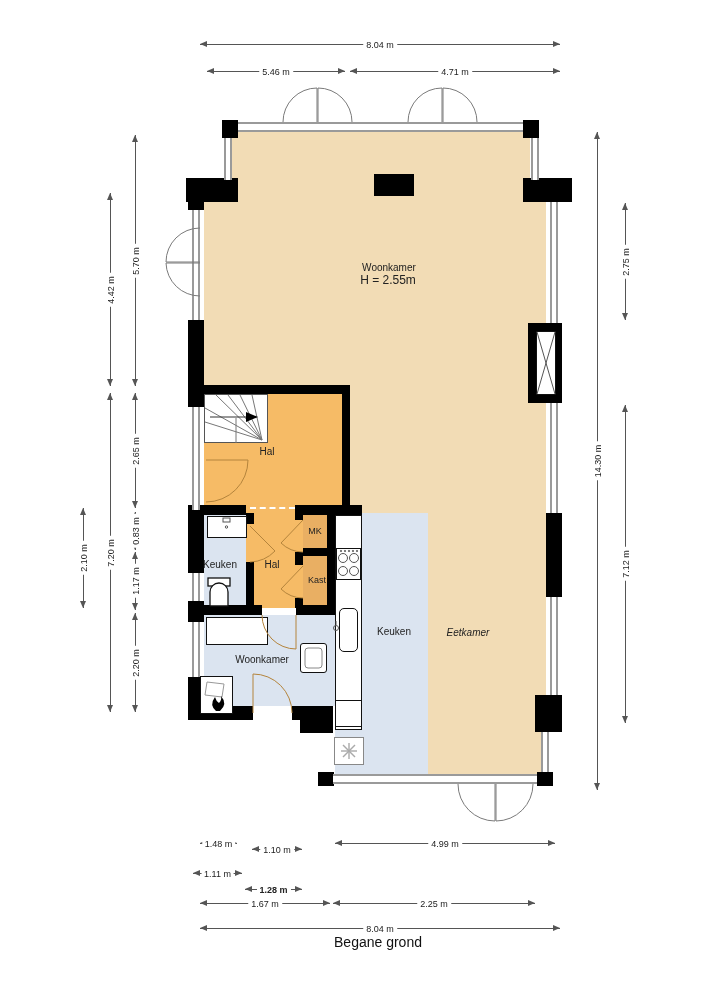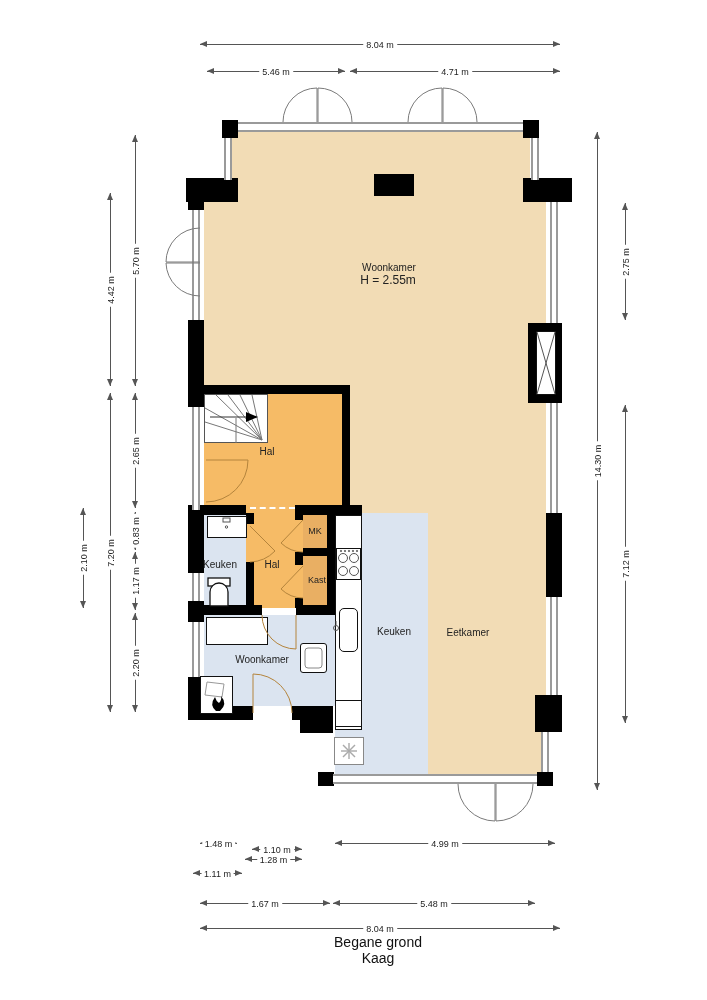--- a/index.html
+++ b/index.html
@@ -229,21 +229,21 @@
   <div class="rlabel" style="left:388px;top:274px;">
     <div>Woonkamer</div>
     <div class="sub">H = 2.55m</div>
   </div>
   <div class="rlabel" style="left:267px;top:452px;">Hal</div>
   <div class="rlabel" style="left:220px;top:565px;">Keuken</div>
   <div class="rlabel" style="left:272px;top:565px;">Hal</div>
   <div class="rlabel small" style="left:315px;top:531px;">MK</div>
   <div class="rlabel small" style="left:317px;top:580px;">Kast</div>
   <div class="rlabel" style="left:394px;top:632px;">Keuken</div>
-  <div class="rlabel" style="left:468px;top:633px;">Eetkamer</div>
+  <div class="rlabel" style="left:468px;top:633px;font-style:italic;">Eetkamer</div>
   <div class="rlabel" style="left:262px;top:660px;">Woonkamer</div>
 
   <div class="dim h" style="left:200px;top:39px;width:360px;">
       <span class="ln"></span>
       <span class="lab">8.04 m</span>
     </div>
   <div class="dim h" style="left:207px;top:66px;width:138px;">
       <span class="ln"></span>
       <span class="lab">5.46 m</span>
     </div>
@@ -295,21 +295,21 @@
     </div>
   <div class="dim v" style="left:620px;top:405px;height:318px;">
       <span class="ln"></span>
       <span class="lab">7.12 m</span>
     </div>
 
   <div class="dim h" style="left:200px;top:838px;width:37px;">
       <span class="ln"></span>
       <span class="lab">1.48 m</span>
     </div>
-  <div class="dim h" style="left:245px;top:854px;width:57px;">
+  <div class="dim h" style="left:245px;top:884px;width:57px;font-weight:bold;">
       <span class="ln"></span>
       <span class="lab">1.28 m</span>
     </div>
   <div class="dim h" style="left:335px;top:838px;width:220px;">
       <span class="ln"></span>
       <span class="lab">4.99 m</span>
     </div>
   <div class="dim h" style="left:193px;top:868px;width:49px;">
       <span class="ln"></span>
       <span class="lab">1.11 m</span>
@@ -317,25 +317,24 @@
   <div class="dim h" style="left:252px;top:844px;width:50px;">
       <span class="ln"></span>
       <span class="lab">1.10 m</span>
     </div>
   <div class="dim h" style="left:200px;top:898px;width:130px;">
       <span class="ln"></span>
       <span class="lab">1.67 m</span>
     </div>
   <div class="dim h" style="left:333px;top:898px;width:202px;">
       <span class="ln"></span>
-      <span class="lab">5.48 m</span>
+      <span class="lab">2.25 m</span>
     </div>
   <div class="dim h" style="left:200px;top:923px;width:360px;">
       <span class="ln"></span>
       <span class="lab">8.04 m</span>
     </div>
 
   <div id="footer">
     <div>Begane grond</div>
-    <div>Kaag</div>
   </div>
 
 </div>
 
 </body></html>

